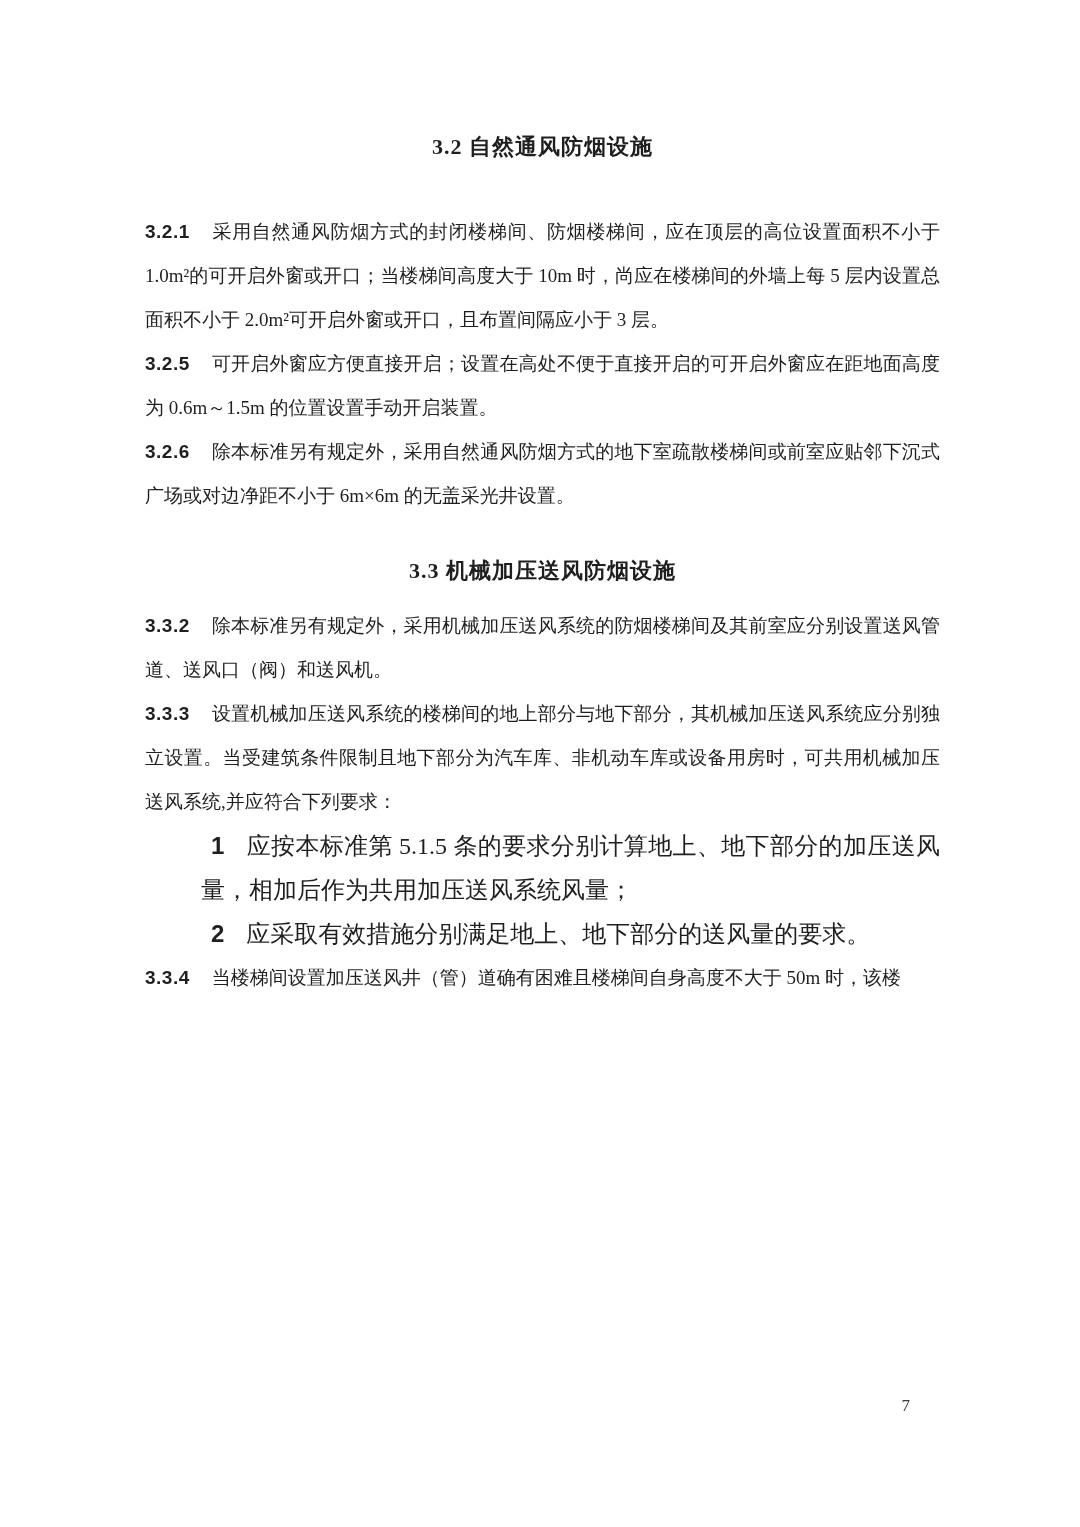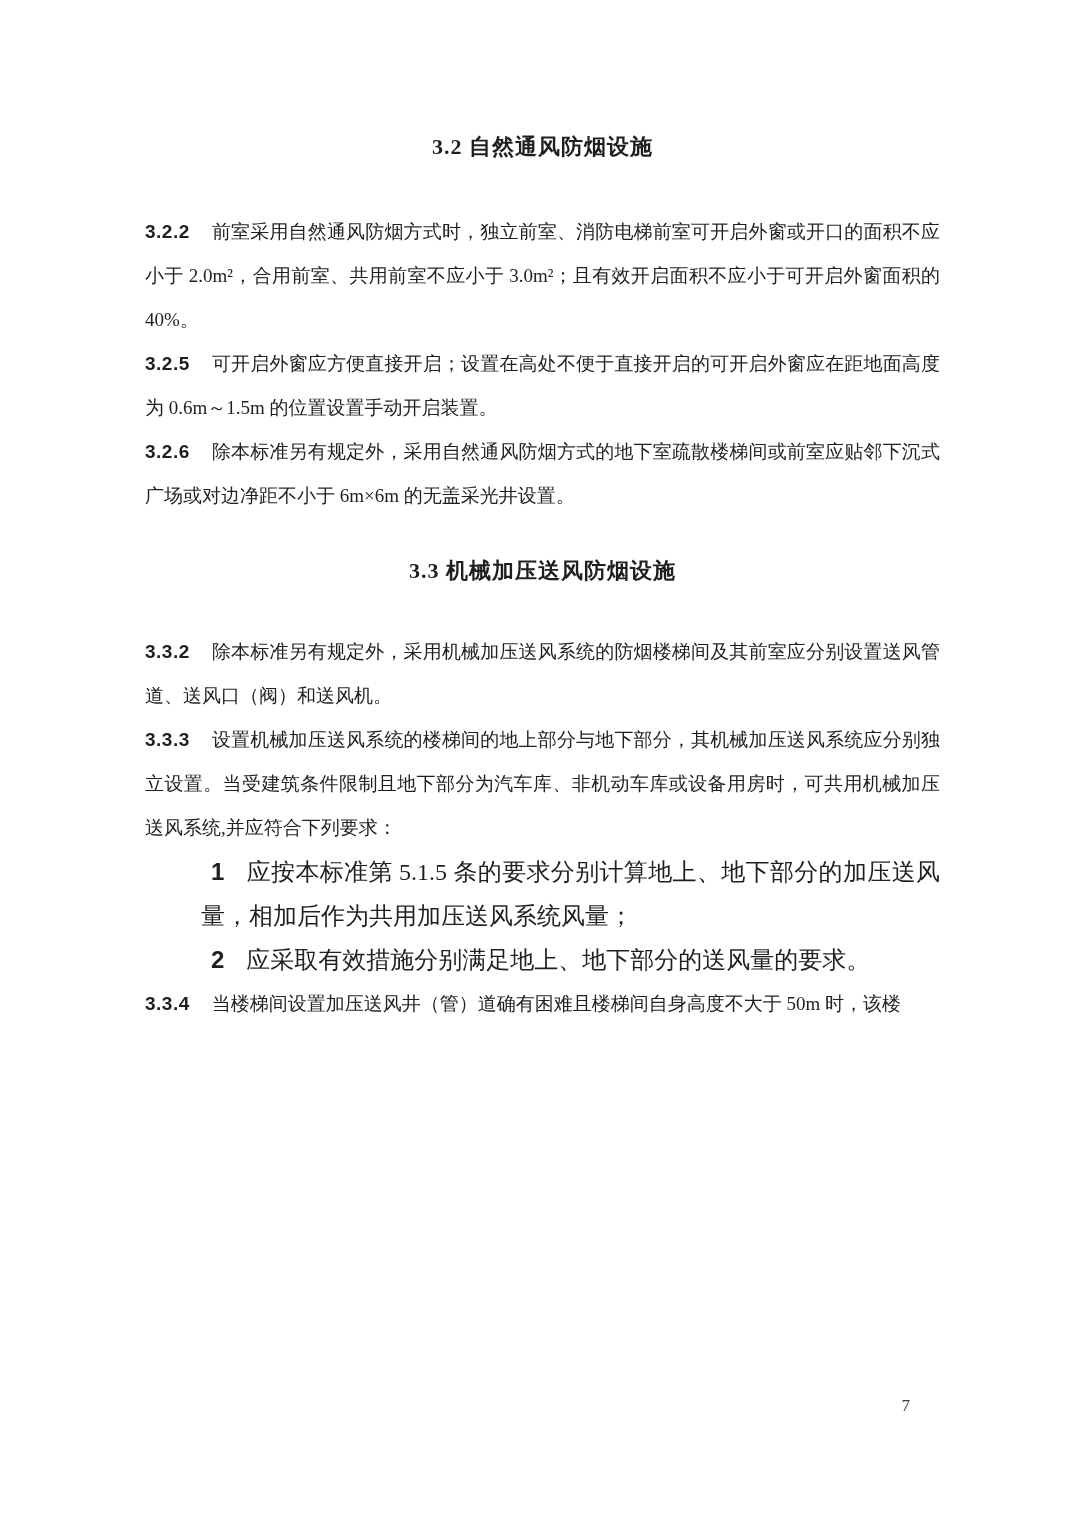--- a/index.html
+++ b/index.html
@@ -22,21 +22,21 @@
   .section-title {
     font-size: 22px;
     font-weight: bold;
     text-align: center;
     line-height: 30px;
     letter-spacing: 1px;
     margin: 0 0 48px 0;
   }
   .section-title.second {
     margin-top: 38px;
-    margin-bottom: 44px;
+    margin-bottom: 18px;
   }
   .clause {
     font-size: 19px;
     line-height: 44px;
     text-align: justify;
     text-justify: inter-ideograph;
   }
   .clause-num {
     font-family: "Liberation Sans", "DejaVu Sans", sans-serif;
     font-weight: bold;
@@ -63,22 +63,22 @@
     color: #3a3a3a;
   }
 </style>
 </head>
 <body>
 
 <div class="page">
 
   <h2 class="section-title">3.2 自然通风防烟设施</h2>
 
+  <p class="clause"><b class="clause-num">3.2.1</b><span>采用自然通风防烟方式的封闭楼梯间、防烟楼梯间，应在顶层的高位设置面积不小于 1.0m²的可开启外窗或开口；当楼梯间高度大于 10m 时，尚应在楼梯间的外墙上每 5 层内设置总面积不小于 2.0m²可开启外窗或开口，且布置间隔应小于 3 层。</span></p>
 
-  <p class="clause"><b class="clause-num">3.2.2</b><span>前室采用自然通风防烟方式时，独立前室、消防电梯前室可开启外窗或开口的面积不应小于 2.0m²，合用前室、共用前室不应小于 3.0m²；且有效开启面积不应小于可开启外窗面积的 40%。</span></p>
 
 
 
   <p class="clause"><b class="clause-num">3.2.5</b><span>可开启外窗应方便直接开启；设置在高处不便于直接开启的可开启外窗应在距地面高度为 0.6m～1.5m 的位置设置手动开启装置。</span></p>
 
   <p class="clause"><b class="clause-num">3.2.6</b><span>除本标准另有规定外，采用自然通风防烟方式的地下室疏散楼梯间或前室应贴邻下沉式广场或对边净距不小于 6m×6m 的无盖采光井设置。</span></p>
 
   <h2 class="section-title second">3.3 机械加压送风防烟设施</h2>
 
 

